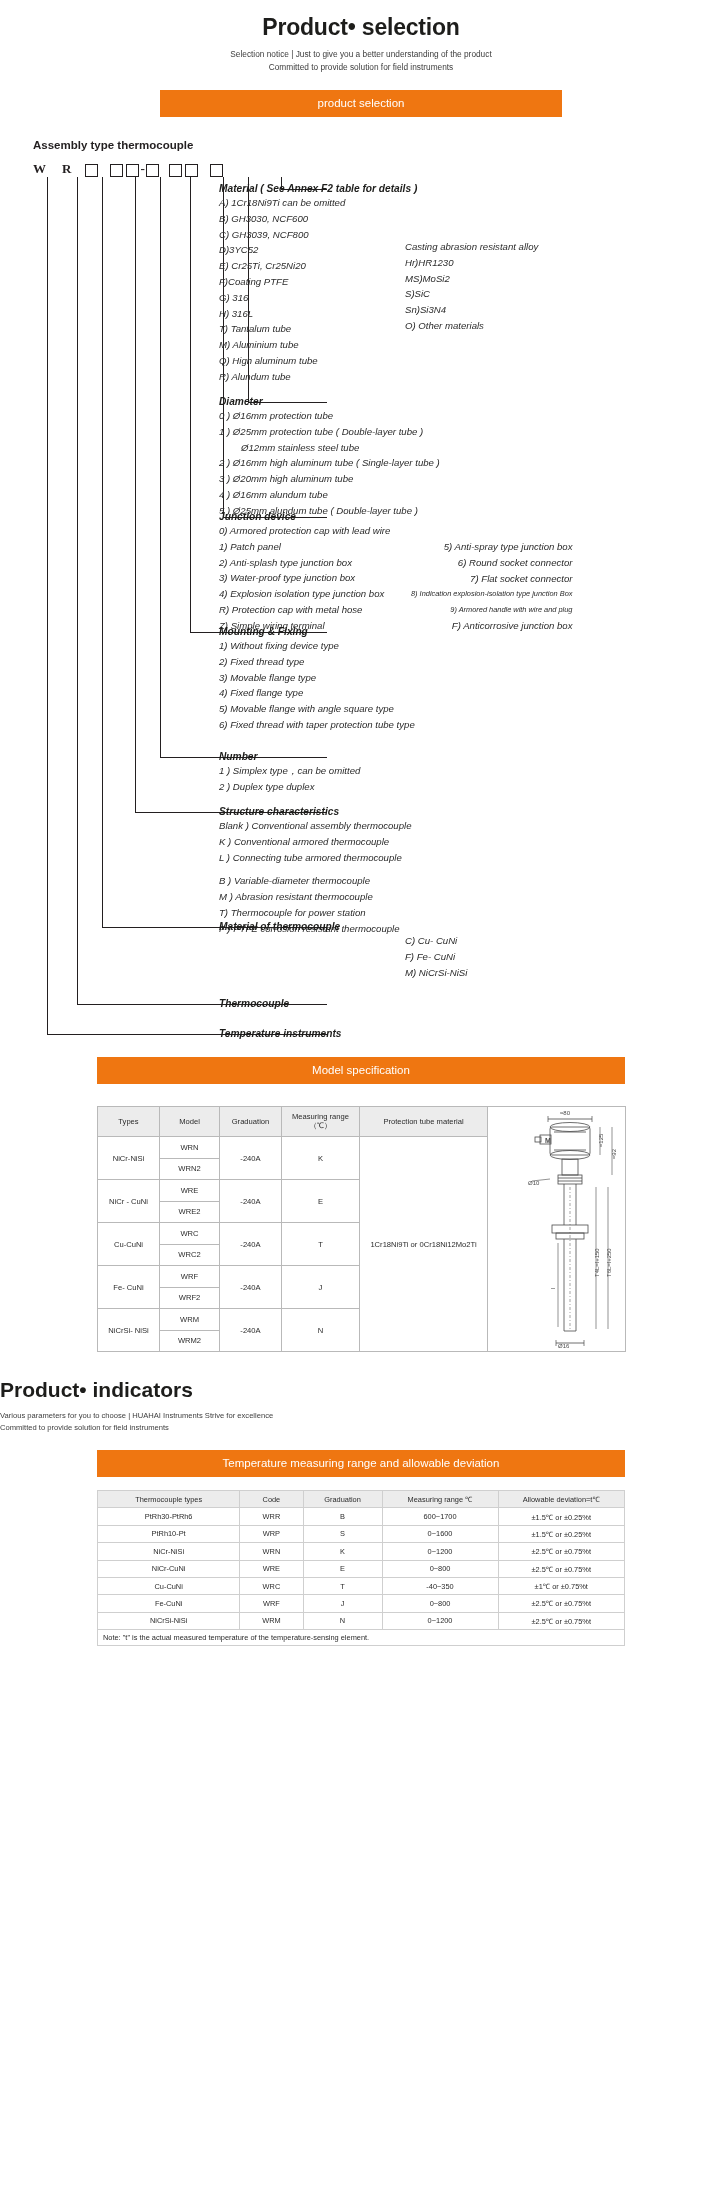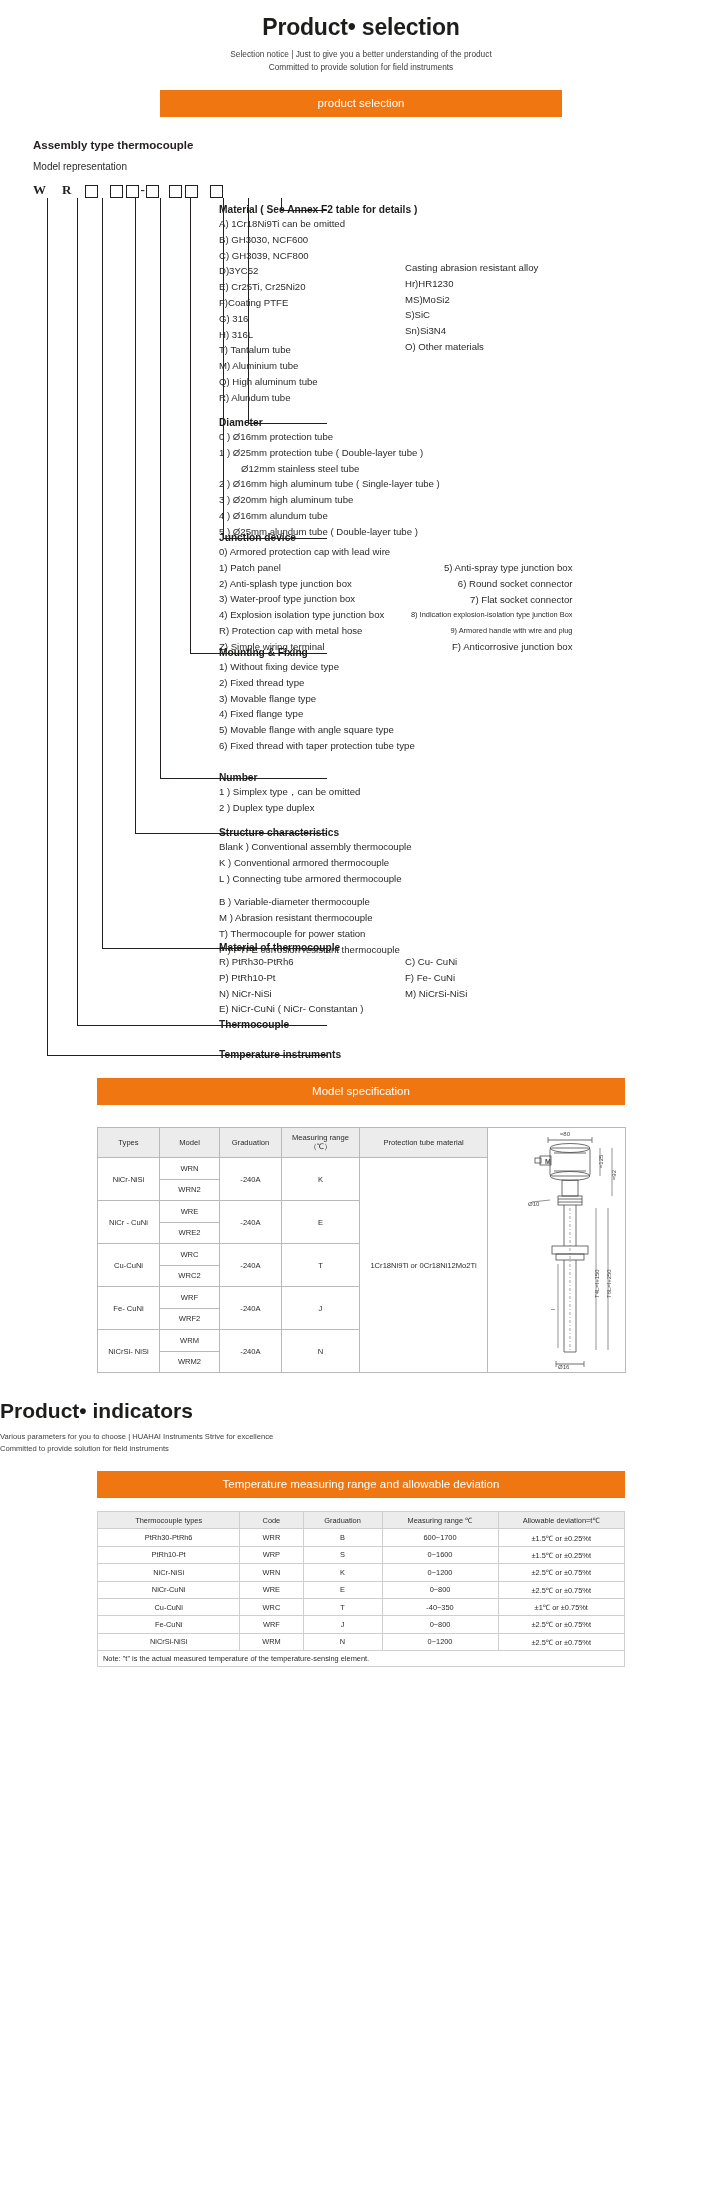--- a/index.html
+++ b/index.html
@@ -36,21 +36,21 @@
     margin: 6px 0 0 33px; display: flex; align-items: flex-end; height: 20px;
     font-family: "Liberation Serif", serif;
   }
   .code-letter { font-size: 13px; font-weight: bold; font-family: "Liberation Serif", serif; }
   .code-box {
     width: 13px; height: 13px; border: 1.2px solid #231f20; display: inline-block;
   }
   .dash { font-size: 13px; font-weight: bold; padding: 0 1px; }
 
   
-  .tree { position: relative; margin-left: 33px; width: 689px; }
+  .tree { position: relative; margin-left: 33px; width: 689px; font-style: italic; }
   .vline { position: absolute; width: 1.3px; background: #231f20; }
   .hline { position: absolute; height: 1.3px; background: #231f20; }
 
   .grp { position: absolute; }
   .grp .ghead {
     font-size: 10.2px; font-weight: bold; color: #1d1d1b; line-height: 13px;
     white-space: nowrap;
   }
   .grp .gitem {
     font-size: 9.6px; color: #2b2b2b; line-height: 15.8px; white-space: nowrap;
@@ -102,21 +102,20 @@
 
   <div class="hero">
     <h1>Product• selection</h1>
     <p class="sub1">Selection notice | Just to give you a better understanding of the product</p>
     <p class="sub2">Committed to provide solution for field instruments</p>
   </div>
 
   <div class="bar">product selection</div>
 
   <div class="sec-title">Assembly type thermocouple</div>
-  <div class="sec-sub">Model representation</div>
 
   <div class="code-row">
     <span class="code-letter">W</span>
     <span style="width:16px"></span>
     <span class="code-letter">R</span>
     <span style="width:14px"></span>
     <span class="code-box"></span>
     <span style="width:12px"></span>
     <span class="code-box"></span>
     <span style="width:3px"></span>
@@ -233,26 +232,20 @@
       <div class="gitem">K ) Conventional armored thermocouple</div>
       <div class="gitem">L ) Connecting tube armored thermocouple</div>
       <div class="gitem" style="margin-top:8px;">B ) Variable-diameter thermocouple</div>
       <div class="gitem">M ) Abrasion resistant thermocouple</div>
       <div class="gitem">T) Thermocouple for power station</div>
       <div class="gitem">F ) PTFE corrosion resistant thermocouple</div>
     </div>
 
     <div class="grp" style="left:186px; top:743px;">
       <div class="ghead">Material of thermocouple</div>
-      <div>
-        <div class="gitem">R) PtRh30-PtRh6</div>
-        <div class="gitem">P) PtRh10-Pt</div>
-        <div class="gitem">N) NiCr-NiSi</div>
-        <div class="gitem">E) NiCr-CuNi ( NiCr- Constantan )</div>
-      </div>
       <div class="col2" style="left:186px; top:13px;">
         <div class="gitem">C) Cu- CuNi</div>
         <div class="gitem">F) Fe- CuNi</div>
         <div class="gitem">M) NiCrSi-NiSi</div>
       </div>
     </div>
 
     <div class="grp" style="left:186px; top:820px;">
       <div class="ghead">Thermocouple</div>
     </div>

